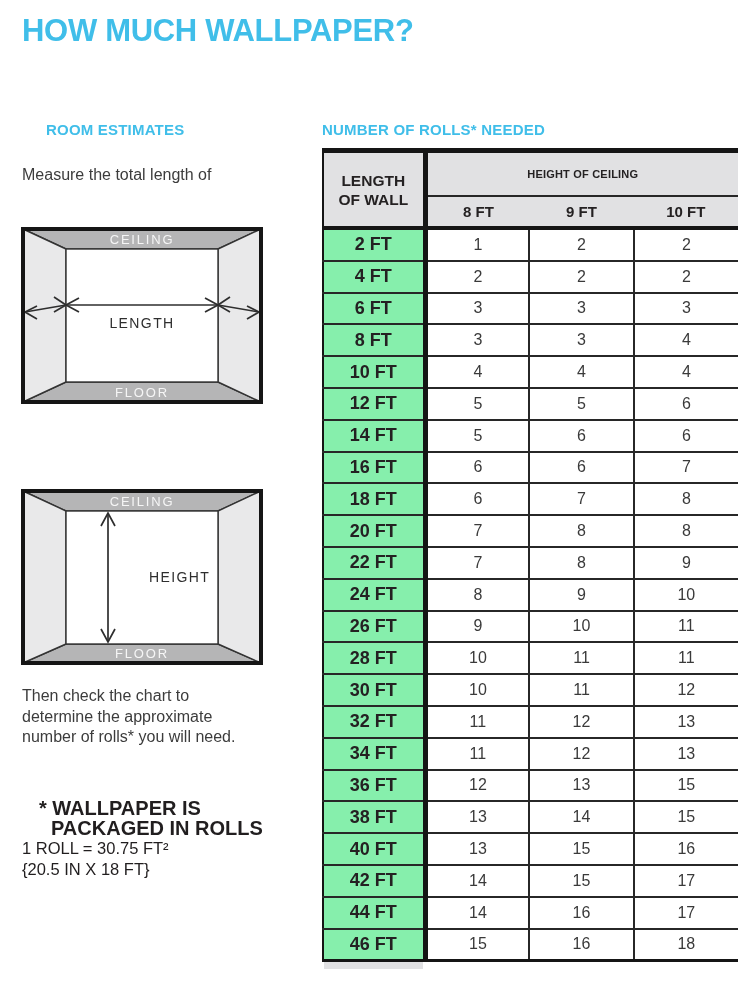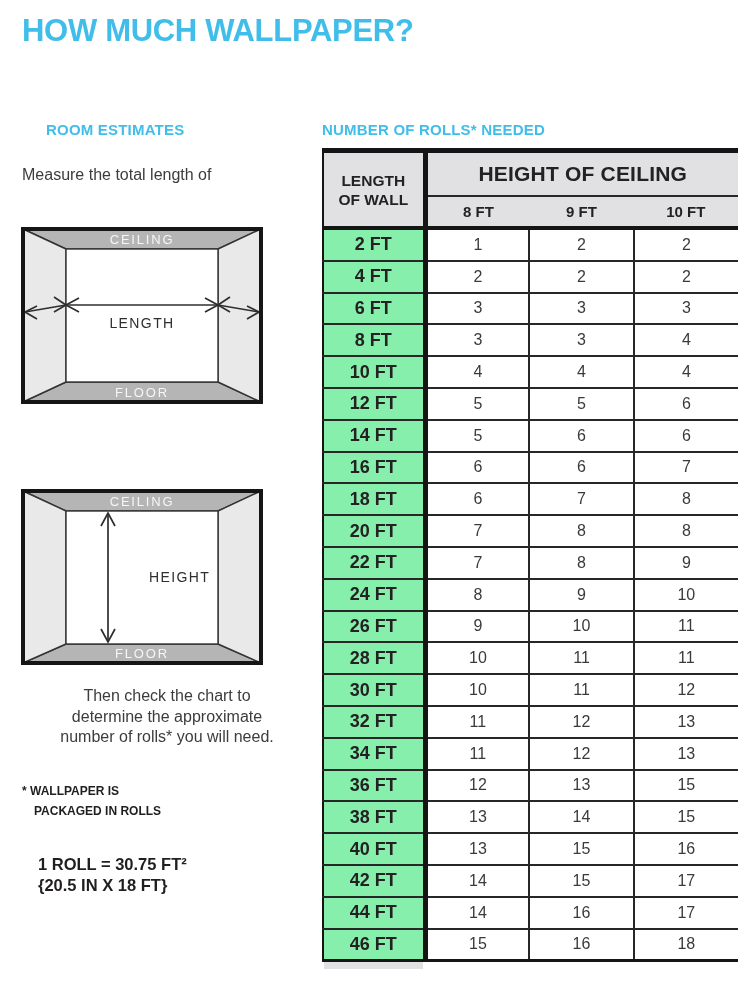--- a/index.html
+++ b/index.html
@@ -11,45 +11,45 @@
 
   .sec-head{position:absolute;top:121px;margin:0;font-size:15px;font-weight:bold;
             letter-spacing:0.2px;color:#40BEE9;}
   .sec-head.left{left:22px;margin-left:24px;}
   .sec-head.right{left:322px;width:415px;text-align:left;}
 
   .para{position:absolute;left:22px;width:290px;margin:0;font-size:16px;line-height:20.5px;
         color:#3c3c3c;}
   .para1{top:157px;margin-top:8px;}
   .para2{top:421px;}
-  .para3{top:686px;text-align:center;}
-
-  .note{position:absolute;left:22px;top:781px;margin:0;font-size:12px;line-height:20px;
+  .para3{top:686px;}
+
+  .note{position:absolute;left:22px;top:781px;margin:17px;font-size:20px;line-height:20px;
         font-weight:bold;color:#211e1f;}
   .note .indent{margin-left:12px;}
-  .rollinfo{position:absolute;left:22px;top:838px;margin:16px;font-size:16.5px;line-height:20.5px;
-        font-weight:bold;color:#211e1f;}
+  .rollinfo{position:absolute;left:22px;top:838px;margin:0;font-size:16.5px;line-height:20.5px;
+        font-weight:normal;color:#211e1f;}
 
   .diagram{position:absolute;left:21px;}
   .diagram1{top:227px;}
   .diagram2{top:489px;}
   .diagram text{font-family:"Liberation Sans","DejaVu Sans",sans-serif;}
   .band-label{font-size:13px;letter-spacing:1.8px;fill:#f6f6f6;}
   .dim-label{font-size:14px;letter-spacing:1.4px;fill:#2e2e2e;}
 
   .table-wrap{position:absolute;left:322px;top:148px;width:416px;}
   .label-strip{position:absolute;left:2px;top:100%;width:99px;height:7px;background:#e1e1e3;}
   table{border-collapse:collapse;table-layout:fixed;width:415px;
         border-top:5px solid #151515;border-left:2px solid #151515;border-bottom:3px solid #151515;}
   col.c0{width:102px;} col.c1,col.c2,col.c3{width:104.33px;}
   th,td{padding:0;text-align:center;vertical-align:middle;}
   thead th{background:#e1e1e3;color:#242122;}
   th.wall-h{border-right:5px solid #151515;border-bottom:4px solid #151515;
             font-size:15.5px;line-height:19px;font-weight:bold;}
-  th.ceil-h{border-bottom:2px solid #272727;height:42px;font-size:21px;font-weight:bold;
+  th.ceil-h{border-bottom:2px solid #272727;height:42px;font-size:11px;font-weight:bold;
             letter-spacing:0.2px;}
   tr.subhead th{border-bottom:4px solid #151515;height:29px;font-size:15px;font-weight:bold;}
   tbody th{background:#86efac;border-right:5px solid #151515;border-bottom:2px solid #272727;
            font-size:18px;font-weight:bold;color:#242122;height:29.8px;margin-left:40px;}
   tbody td{background:#ffffff;border-bottom:2px solid #272727;border-left:2px solid #272727;
            font-size:16px;color:#3a3a3a;height:29.8px;}
   tbody td.first{border-left:none;}
 </style>
 </head>
 <body>

